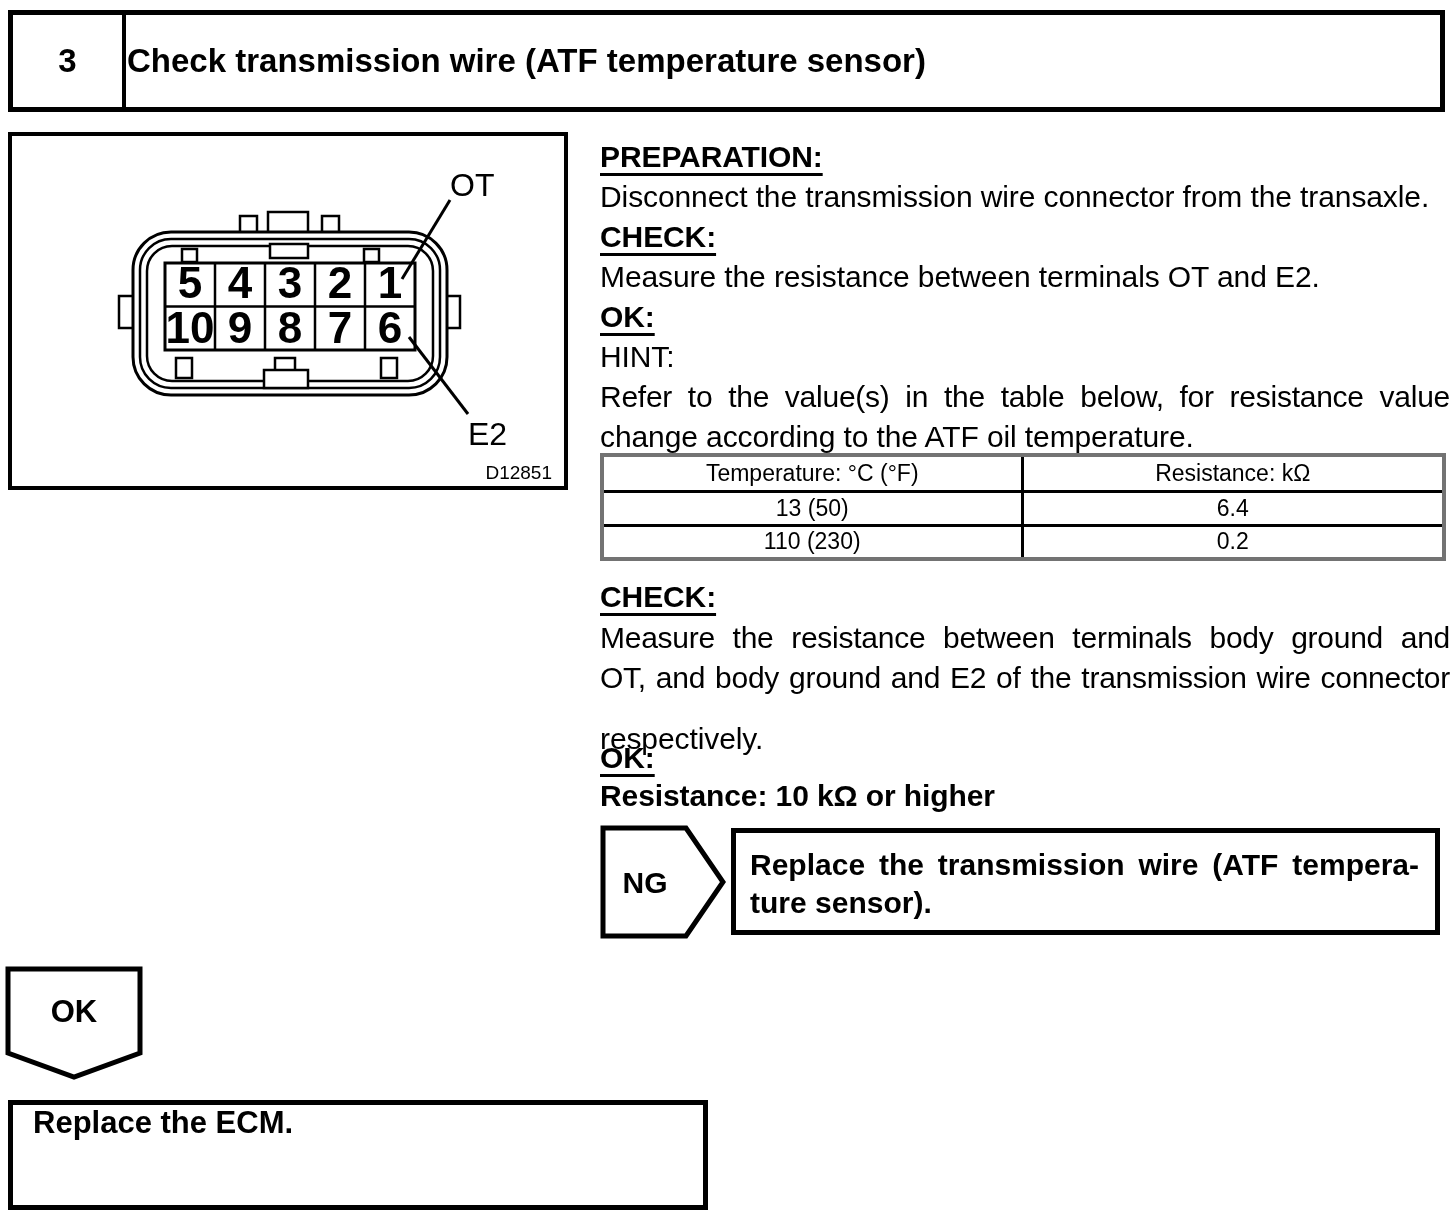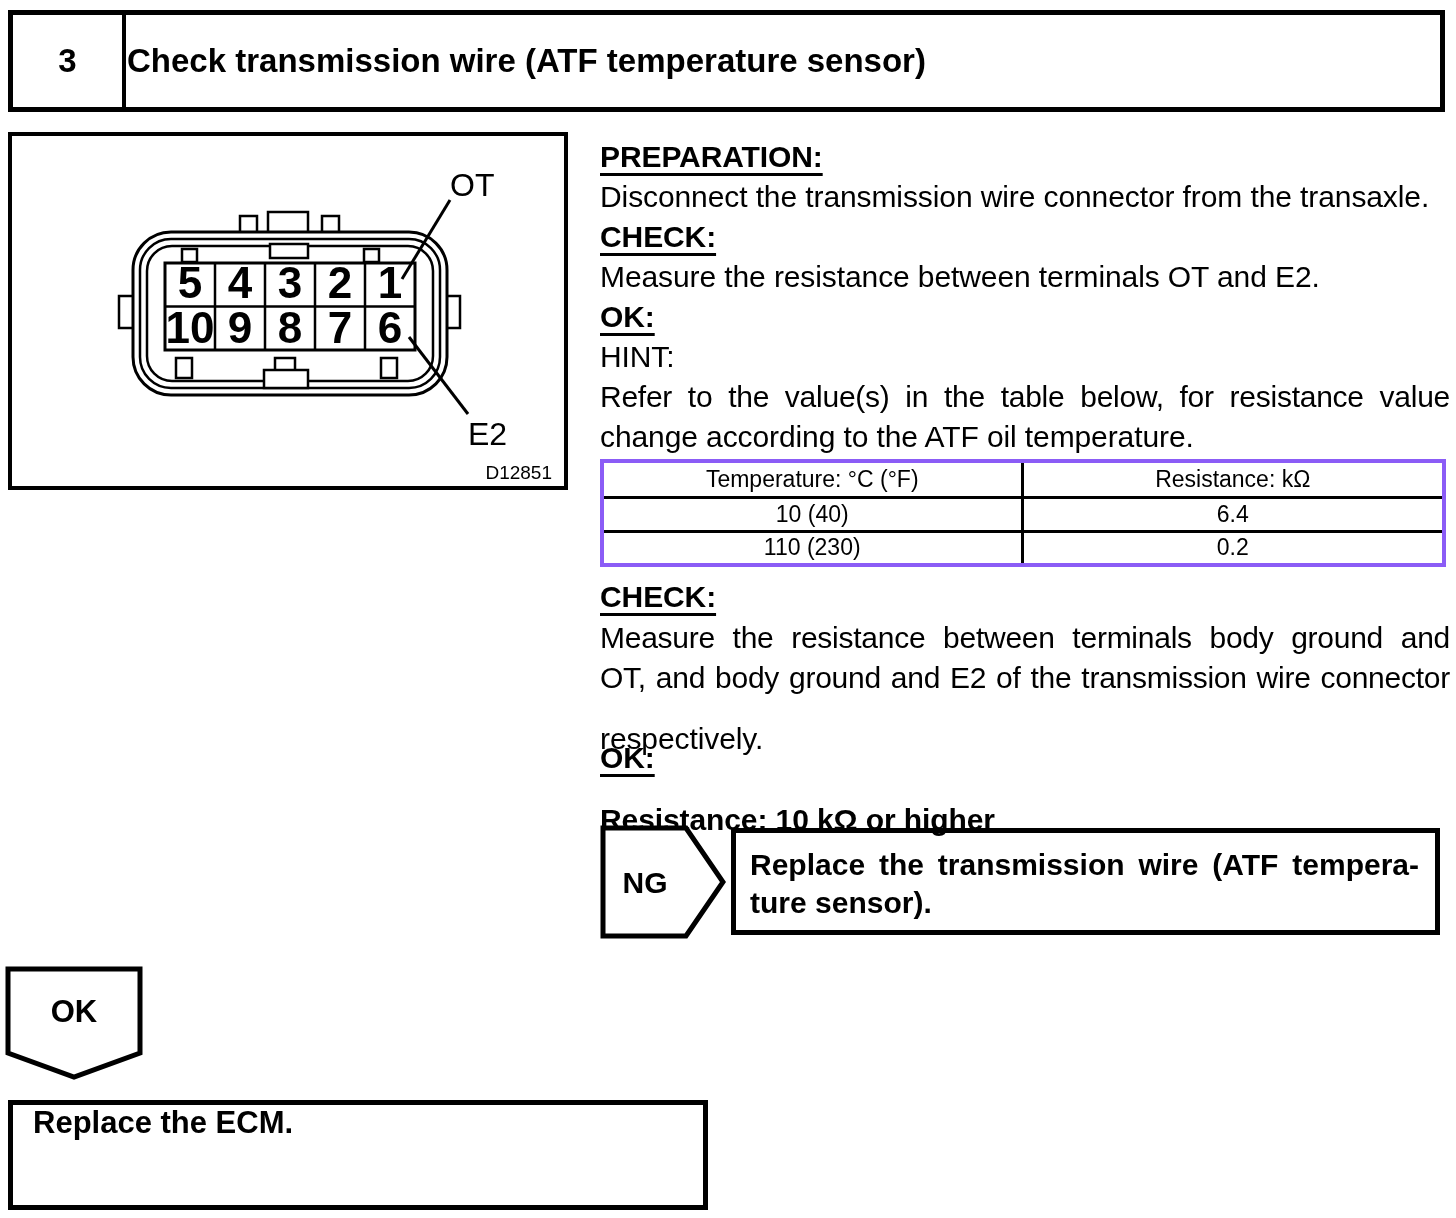--- a/index.html
+++ b/index.html
@@ -51,36 +51,36 @@
     text-decoration: underline;
     text-decoration-thickness: 3px;
     text-underline-offset: 6px;
   }
   .just {
     white-space: normal;
     text-align: justify;
     text-align-last: justify;
     letter-spacing: -0.25px;
   }
-  .bold { font-weight: 700; margin-top: 24px; }
+  .bold { font-weight: 700; }
 
   
   .res-table {
     position: absolute; left: 600px; top: 453px;
     width: 846px;
     border-collapse: collapse;
     table-layout: fixed;
   }
   .res-table th, .res-table td {
     border: 3px solid #000;
     font-size: 23px; font-weight: 400;
     text-align: center; vertical-align: middle;
     height: 34px; padding: 0;
   }
-  .res-table { border: 4px solid #8b5cf6; margin-top: 6px; }
+  .res-table { border: 4px solid #737373; }
 
   
   .ng-arrow-svg { position: absolute; left: 600px; top: 825px; }
   .ng-box {
     position: absolute; left: 731px; top: 828px;
     width: 709px; height: 107px;
     border: 5px solid #000;
     padding: 13px 16px 0 14px;
     font-size: 30px; font-weight: 700; line-height: 38px;
   }
@@ -170,21 +170,21 @@
     <colgroup>
         <col style="width:420px">
         <col>
       </colgroup>
     <tbody>
         <tr>
       <th style="height:36px">Temperature: °C (°F)</th>
       <th style="height:36px">Resistance: kΩ</th>
     </tr>
     <tr>
-      <td>10 (40)</td>
+      <td>13 (50)</td>
       <td>6.4</td>
     </tr>
     <tr>
       <td>110 (230)</td>
       <td>0.2</td>
     </tr>
   </tbody>
     </table>
 
   <div class="rline hd" style="top:577px">CHECK:</div>

